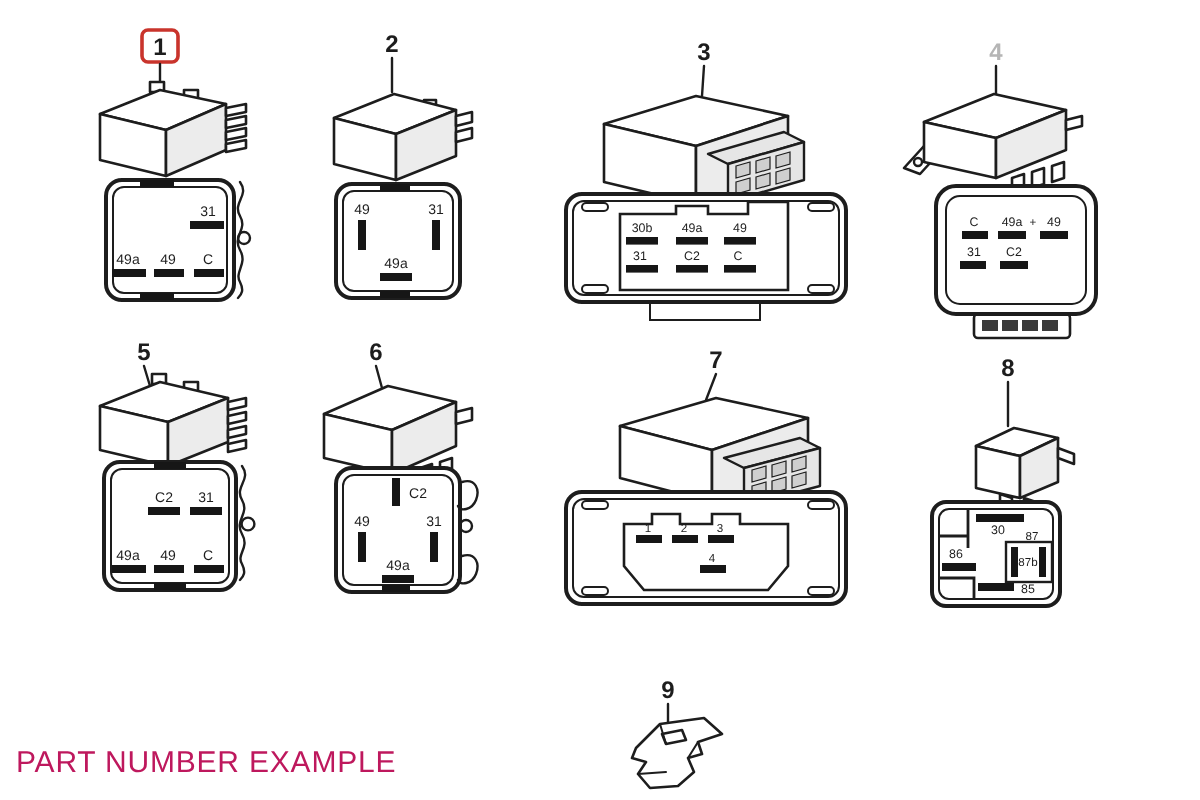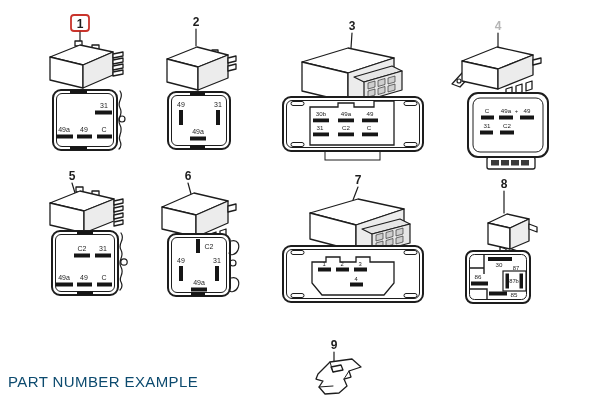--- a/index.html
+++ b/index.html
@@ -1,20 +1,20 @@
 <!DOCTYPE html>
 <html><head>
 <meta charset="utf-8">
 <style>
   html,body{margin:0;padding:0;background:#fff;}
   #canvas{position:relative;width:600px;height:400px;background:#ffffff;overflow:hidden;
           font-family:"Liberation Sans",sans-serif;}
   #art{position:absolute;left:0;top:0;}
   .caption{position:absolute;left:8px;top:373px;font-size:15px;letter-spacing:.4px;
-           color:#0c4a6e;font-weight:500;}
+           color:#be185d;font-weight:500;}
   
   .face{fill:#ffffff;stroke:#1d1d1d;stroke-width:1.3;stroke-linejoin:round;}
   .shade{fill:#ececec;}
   .blk{fill:#e6e6e6;stroke:#1d1d1d;stroke-width:1.2;stroke-linejoin:round;}
   .cell{fill:#cfcfcf;stroke:#1d1d1d;stroke-width:.6;}
   .plate{fill:#ffffff;stroke:#1d1d1d;stroke-width:2;}
   .plate-i{fill:none;stroke:#1d1d1d;stroke-width:1;}
   .slot{fill:#fff;stroke:#1d1d1d;stroke-width:1;}
   .ln{fill:none;stroke:#1d1d1d;stroke-width:1.2;stroke-linecap:round;}
   .bar{fill:#161616;}

